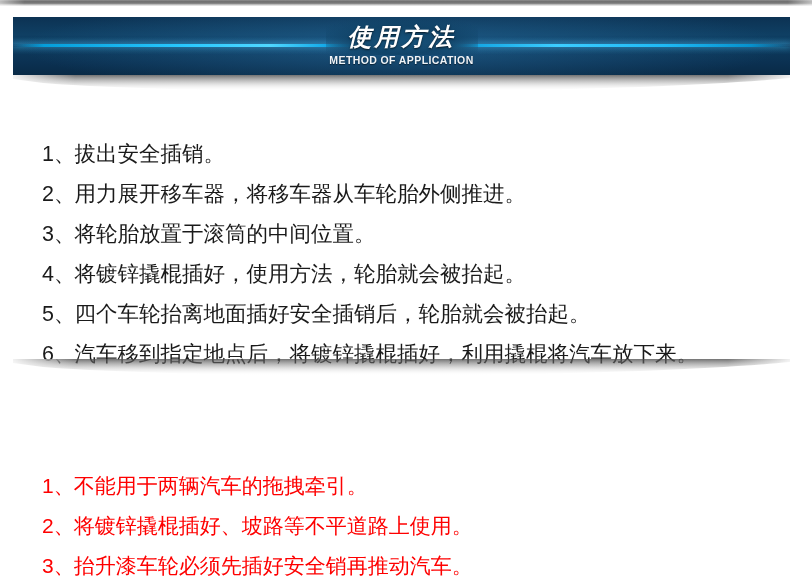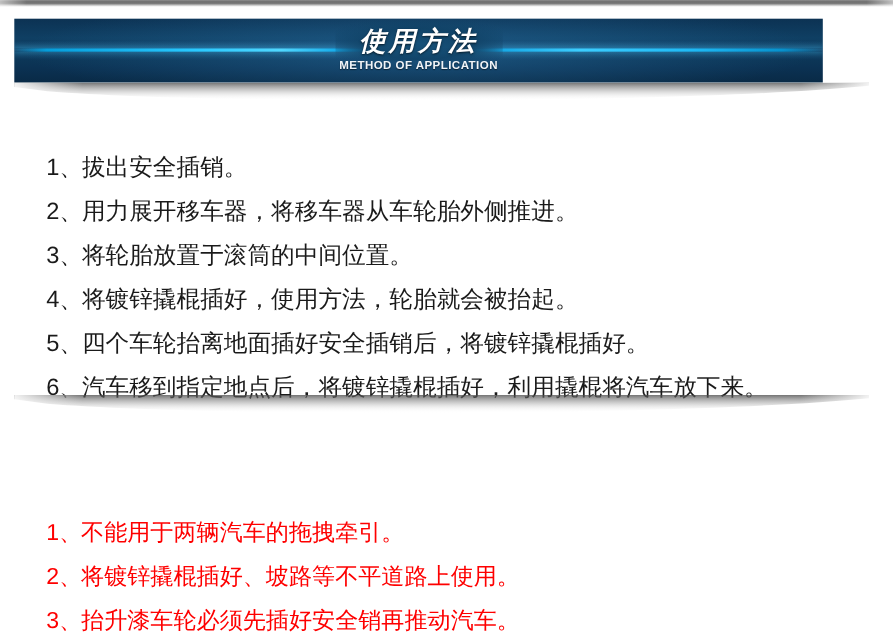--- a/index.html
+++ b/index.html
@@ -44,32 +44,31 @@
   }
 
   
   .banner-wrap {
     position: absolute;
     left: 13px;
     width: 777px;
   }
   .banner {
     position: relative;
-    width: 699px;
+    width: 777px;
     height: 58px;
     background:
       radial-gradient(ellipse 70% 120% at 50% 50%, rgba(40,110,160,0.55) 0%, rgba(13,59,92,0) 70%),
       linear-gradient(to bottom,
         #0c3253 0%,
         #0f3f63 30%,
         #0d3a5c 52%,
         #0b3152 78%,
         #092a46 100%);
     overflow: hidden;
-    padding-left: 36px;
   }
   
   .banner .rule {
     position: absolute;
     left: 0;
     right: 0;
     top: 27px;
     height: 3px;
     background: linear-gradient(to right,
         rgba(0,150,220,0.0) 0%,
@@ -178,21 +177,21 @@
     height: 40px;
   }
   .num {
     font-family: "Liberation Sans", sans-serif;
   }
   .sep {
     font-family: "DejaVu Sans", sans-serif;
     letter-spacing: -1px;
   }
   .txt {
-    font-family: Liberation Mono, monospace;
+    font-family: Liberation Serif, serif;
     margin-top: 36px;
   }
 </style>
 </head>
 <body>
 
 <div class="top-strip"></div>
 
 <div class="banner-wrap" style="top:17px;">
   <div class="banner">
@@ -241,21 +240,21 @@
     <span class="txt">将轮胎放置于滚筒的中间位置。</span>
   </div>
   <div class="list-item">
     <span class="num">4</span>
     <span class="sep">、</span>
     <span class="txt">将镀锌撬棍插好，使用方法，轮胎就会被抬起。</span>
   </div>
   <div class="list-item">
     <span class="num">5</span>
     <span class="sep">、</span>
-    <span class="txt">四个车轮抬离地面插好安全插销后，将镀锌撬棍插好。</span>
+    <span class="txt">四个车轮抬离地面插好安全插销后，轮胎就会被抬起。</span>
   </div>
   <div class="list-item">
     <span class="num">6</span>
     <span class="sep">、</span>
     <span class="txt">汽车移到指定地点后，将镀锌撬棍插好，利用撬棍将汽车放下来。</span>
   </div>
 </div>
 
 <div class="banner-wrap" style="top:359px;">
   <div class="banner-shadow">

